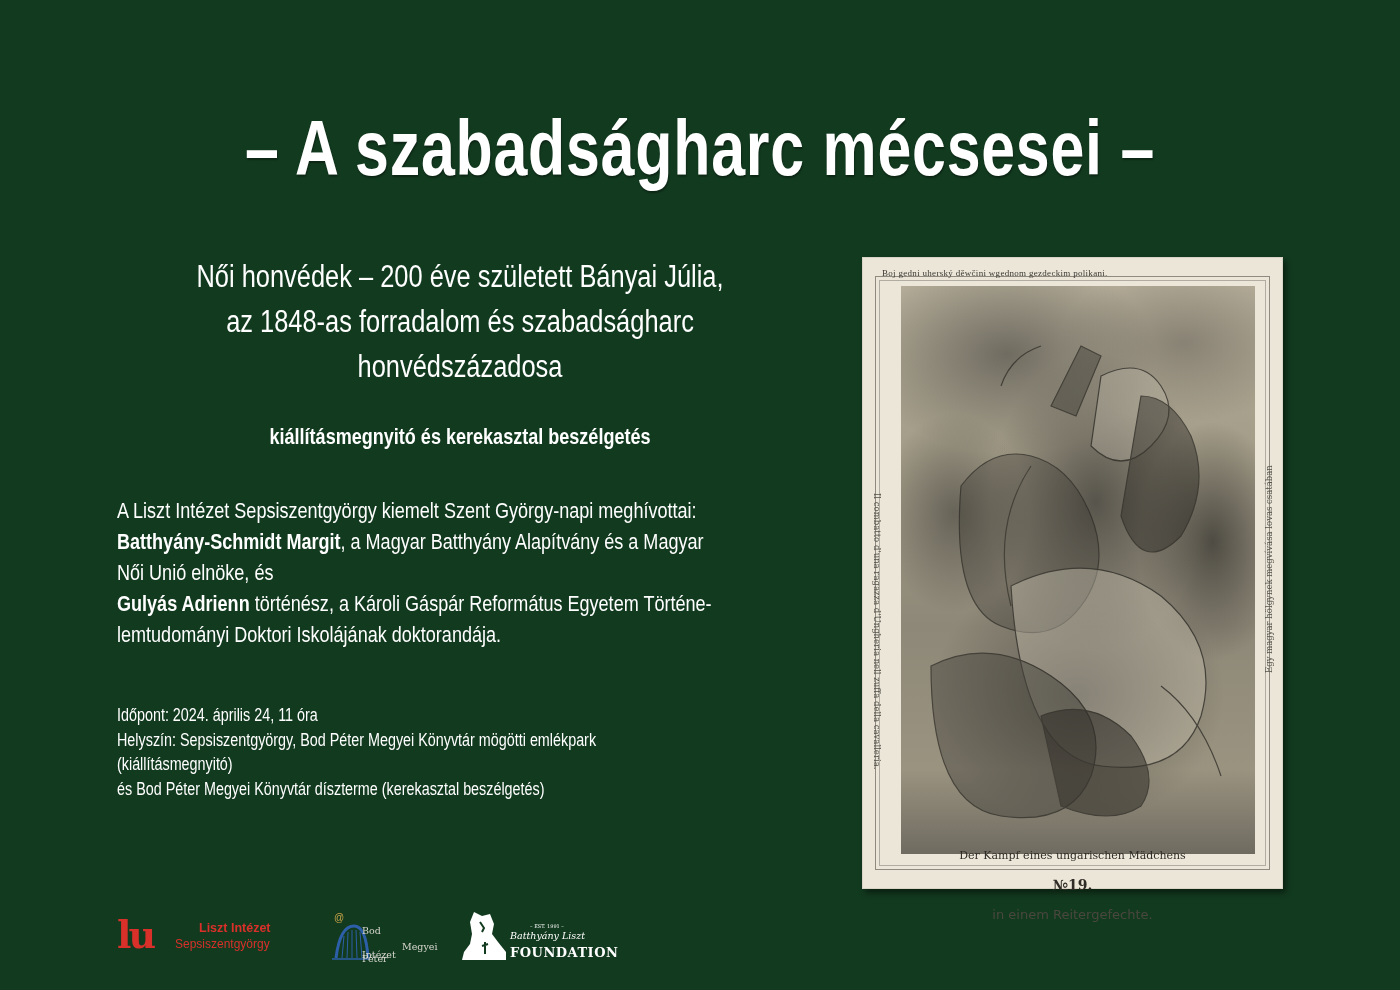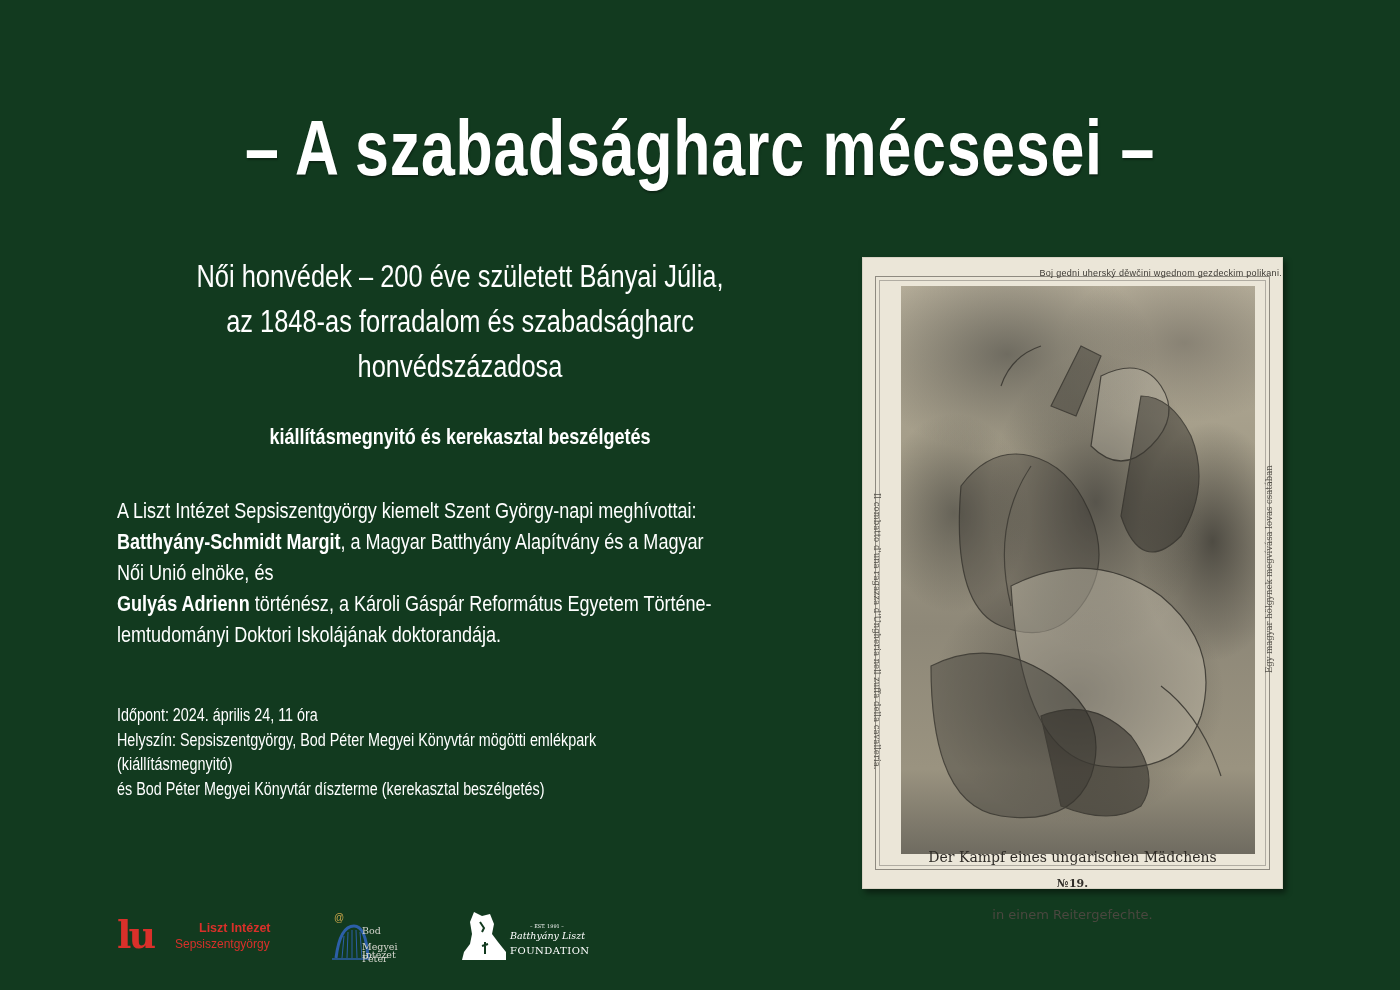--- a/index.html
+++ b/index.html
@@ -64,24 +64,25 @@
       left: 862px; top: 257px; width: 421px; height: 632px;
       background: #ebe6d8;
       box-shadow: 3px 4px 6px rgba(0,0,0,0.45);
       border: 1px solid #d8d3c4;
     }
     .print .frame-line {
       position: absolute; border: 1px solid #8e8a80;
     }
     .print .caption-top {
       position: absolute; left: 0; top: 10px; width: 100%;
-      text-align: right;
-      font-family: Liberation Sans, sans-serif;
+      text-align: left;
+      font-family: Liberation Serif, serif;
       font-size: 9px; color: #3d3a34;
       letter-spacing: 0.3px;
+      padding-left: 19px;
     }
     .print .side-left, .print .side-right {
       position: absolute;
       font-family: "DejaVu Serif", serif;
       font-size: 8.5px; color: #55524a;
       white-space: nowrap;
     }
     .print .side-left {
       left: -76px; top: 320px;
       transform: rotate(90deg);
@@ -102,51 +103,51 @@
         radial-gradient(ellipse 40% 35% at 55% 38%, rgba(70,68,62,0.8), transparent 75%),
         radial-gradient(ellipse 55% 30% at 50% 72%, rgba(85,82,74,0.85), transparent 75%),
         radial-gradient(ellipse 30% 25% at 15% 40%, rgba(80,78,70,0.7), transparent 70%),
         radial-gradient(ellipse 30% 30% at 88% 45%, rgba(60,58,52,0.8), transparent 70%),
         linear-gradient(180deg, #b6ae9a 0%, #a39c88 30%, #8e8878 60%, #9a9380 85%, #6f6b60 100%);
     }
     .print .caption-bottom {
       position: absolute; left: 0; top: 591px; width: 100%;
       text-align: center;
       font-family: "DejaVu Serif", serif;
-      font-size: 14px; color: #2f2c27;
+      font-size: 11px; color: #2f2c27;
     }
     .print .caption-bottom2 {
       position: absolute; left: 0; top: 605px; width: 100%;
       text-align: center;
       font-family: "DejaVu Sans", sans-serif;
       font-size: 13px; color: #4a473f; margin-top: 44px;
     }
     .print .plate-no {
       position: absolute; left: 0; top: 619px; width: 100%;
       text-align: center;
       font-family: "DejaVu Serif", serif;
-      font-size: 11px; font-weight: bold; color: #2f2c27;
+      font-size: 14px; font-weight: bold; color: #2f2c27;
     }
     
     .logo-liszt { position: absolute; left: 117px; top: 915px; height: 40px; width: 170px; }
     .logo-liszt .mark {
       position: absolute; left: 0; top: 0;
       font-family: "DejaVu Serif", serif; font-weight: bold;
       font-size: 38px; line-height: 40px; color: #d9302a;
       letter-spacing: -3px;
     }
     .logo-liszt .l1 { position: absolute; left: 58px; top: 6px; font-size: 12.5px; font-weight: bold; color: #d9302a; white-space: nowrap; padding-left: 24px; }
     .logo-liszt .l2 { position: absolute; left: 58px; top: 22px; font-size: 12px; color: #d9302a; white-space: nowrap; }
     .logo-bod { position: absolute; left: 330px; top: 912px; width: 90px; height: 50px; }
     .logo-bod .at { position: absolute; left: 4px; top: 0; font-size: 10px; color: #c9a54a; }
     .logo-bod .l { position: absolute; left: 32px; font-family: "DejaVu Serif", serif; font-size: 9.5px; line-height: 9px; color: #d8d8d0; white-space: nowrap; }
     .logo-batt { position: absolute; left: 460px; top: 910px; width: 130px; height: 52px; }
     .logo-batt .est { position: absolute; left: 52px; top: 13px; width: 70px; text-align: center; font-family: "DejaVu Serif", serif; font-size: 5px; color: #fff; }
     .logo-batt .name { position: absolute; left: 50px; top: 20px; width: 74px; text-align: center; font-family: "DejaVu Serif", serif; font-style: italic; font-size: 9.5px; color: #fff; white-space: nowrap; }
-    .logo-batt .found { position: absolute; left: 50px; top: 35px; width: 74px; text-align: center; font-family: "DejaVu Serif", serif; font-weight: normal; font-size: 10px; color: #fff; letter-spacing: 0.5px; }
+    .logo-batt .found { position: absolute; left: 50px; top: 35px; width: 74px; text-align: center; font-family: "DejaVu Serif", serif; font-weight: bold; font-size: 13px; color: #fff; letter-spacing: 0.5px; }
   </style>
 </head>
 <body>
 
 <div class="title">– A szabadságharc mécsesei –</div>
 
 <div class="subtitle">
   <div>Női honvédek – 200 éve született Bányai Júlia,</div>
   <div>az 1848-as forradalom és szabadságharc</div>
   <div>honvédszázadosa</div>
@@ -214,21 +215,21 @@
       <line x1="12" y1="14" x2="10" y2="36"></line>
         <line x1="16" y1="10" x2="15" y2="36"></line>
       <line x1="20" y1="8" x2="20" y2="36"></line>
         <line x1="24" y1="8" x2="25" y2="36"></line>
       <line x1="28" y1="10" x2="30" y2="36"></line>
     </g>
     <line x1="0" y1="37" x2="38" y2="37" stroke="#2c5fa8" stroke-width="1.5"></line>
   </svg>
   <div class="l" style="top:14px;">Bod</div>
   <div class="l" style="top:22px;left:32px;margin-top:20px;">Péter</div>
-  <div class="l" style="top:30px;">Megyei</div>
+  <div class="l" style="top:30px;padding-left:40px;">Megyei</div>
   <div class="l" style="top:38px;left:32px;">Intézet</div>
 </div>
 
 <div class="logo-batt">
   <svg style="position:absolute;left:0;top:0;" width="48" height="52" viewBox="0 0 48 52">
     <path d="M14 2 L22 6 L30 4 L34 14 L32 24 L38 32 L46 42 L46 50 L2 50 L4 42 L10 34 L12 24 L10 12z" fill="#ffffff"></path>
     <path d="M20 12 L24 18 L22 22" stroke="#123a1f" stroke-width="2" fill="none"></path>
     <path d="M22 36 L28 34 M25 32 L25 44" stroke="#123a1f" stroke-width="2"></path>
   </svg>
   <div class="est">– EST. 1991 –</div>

